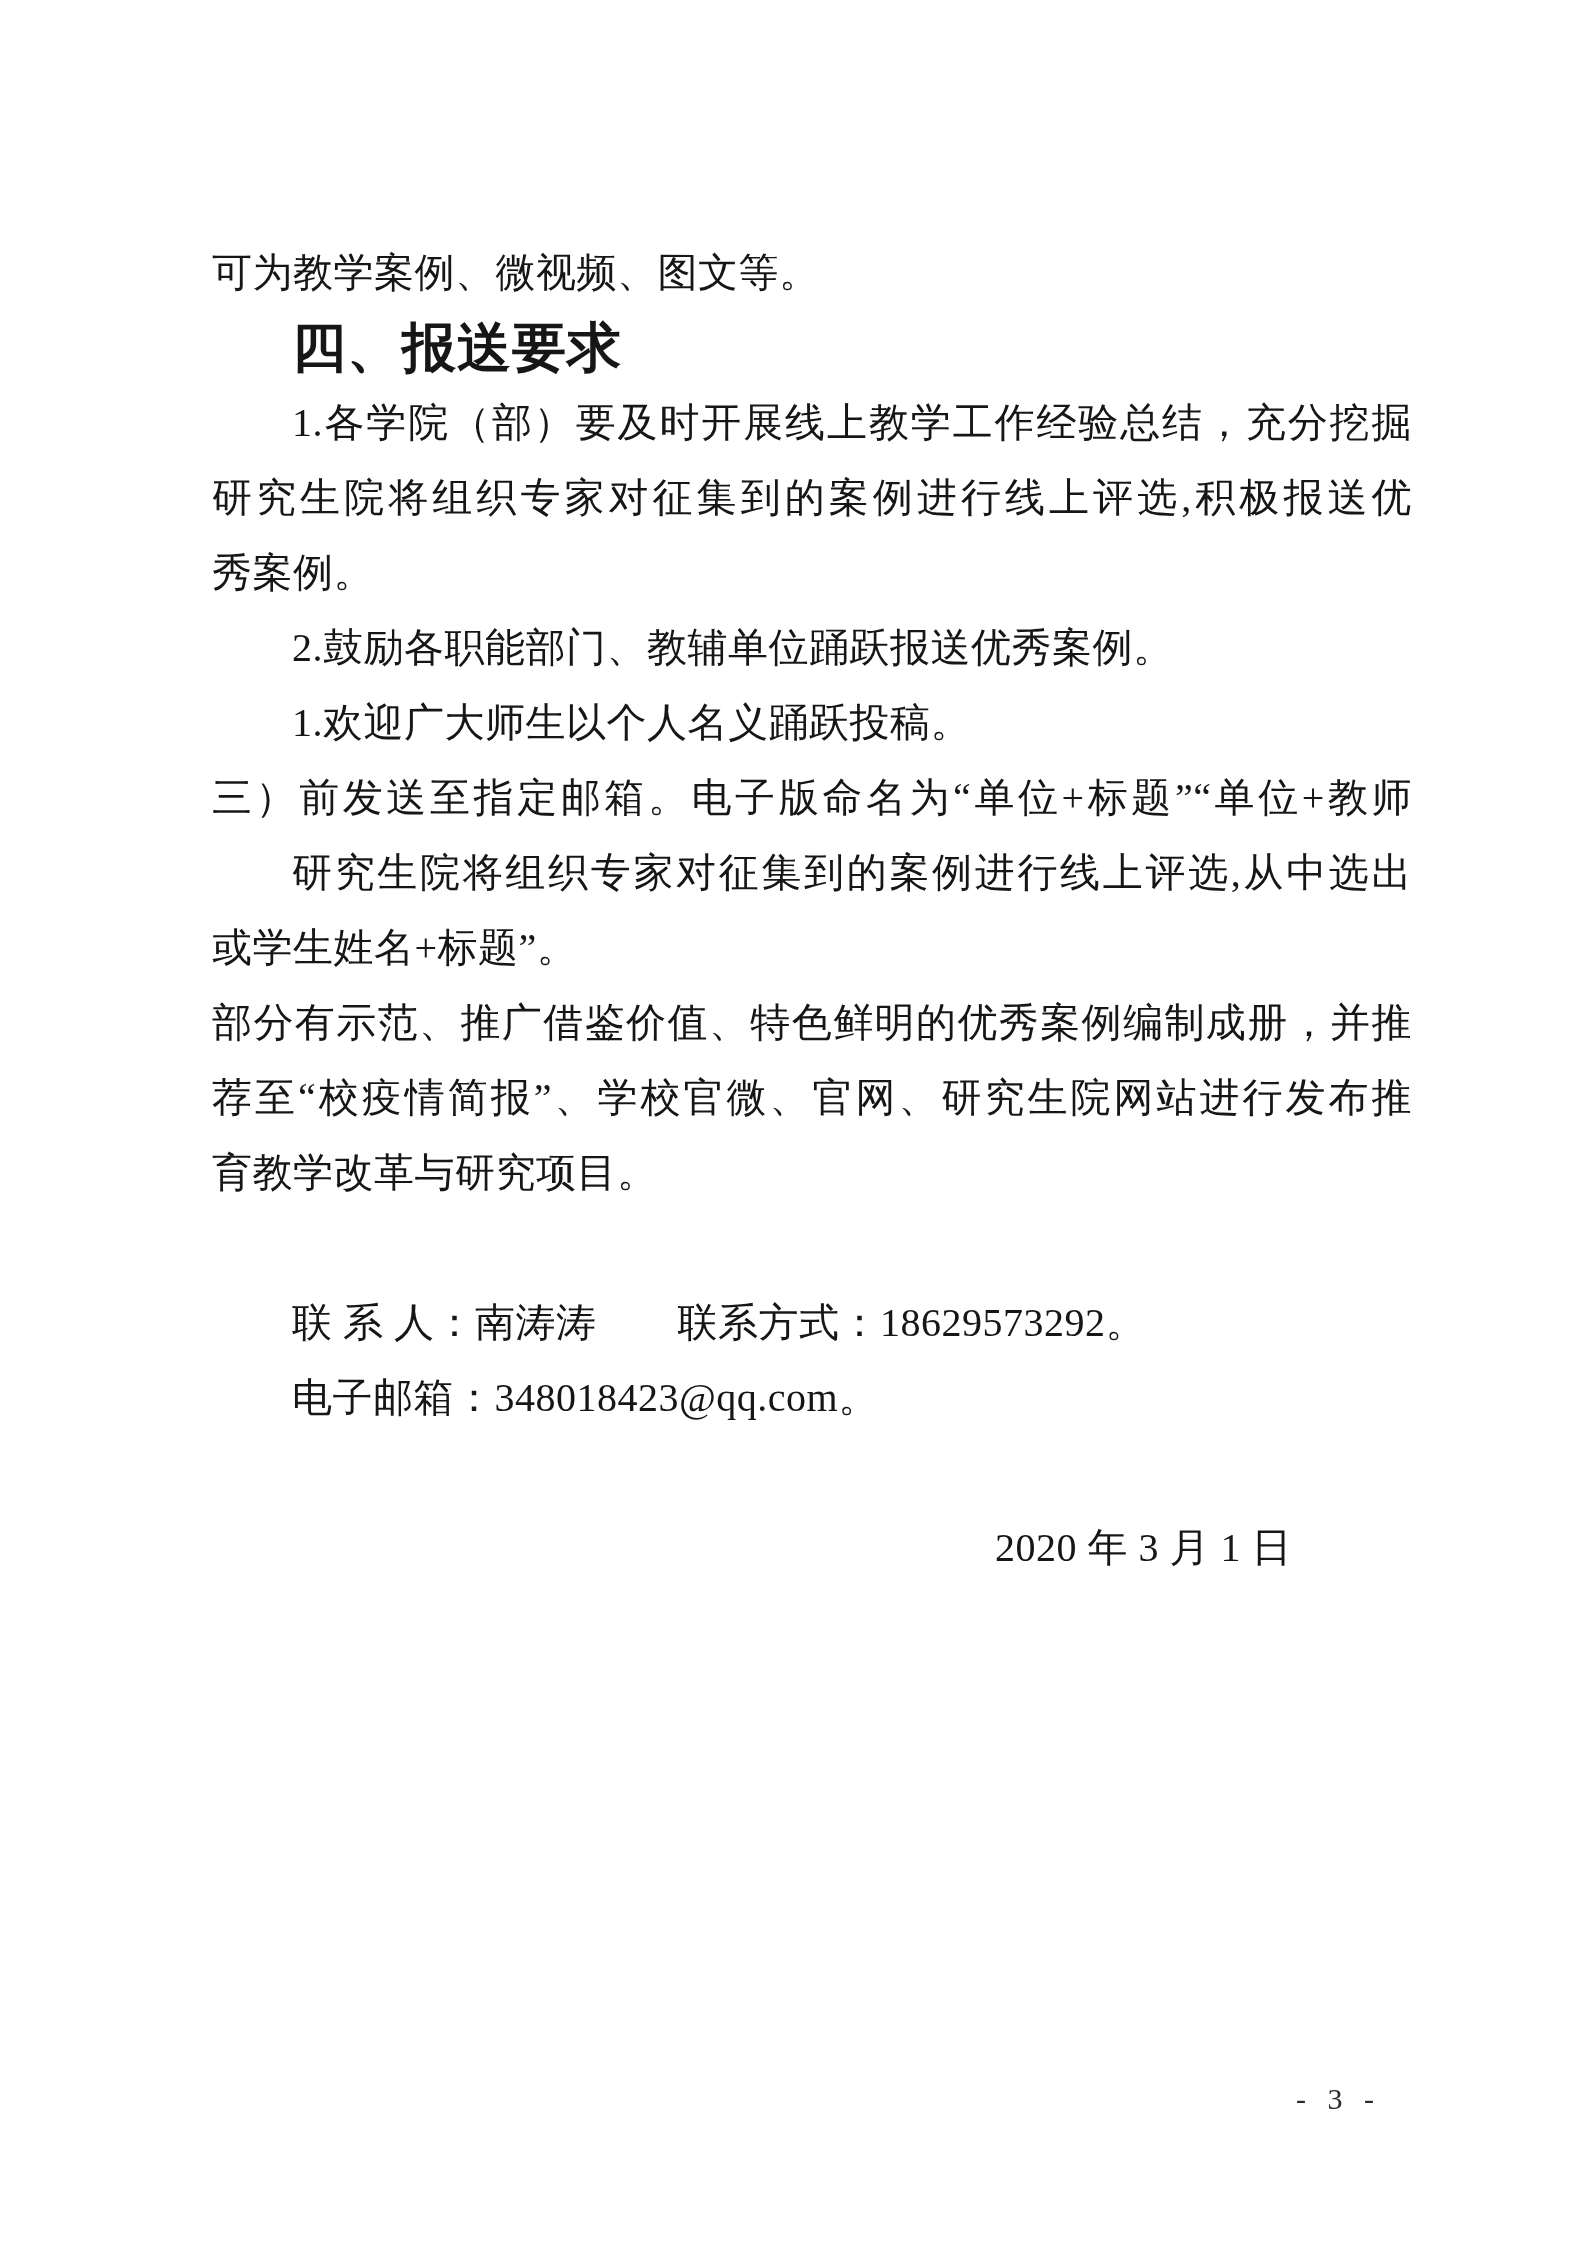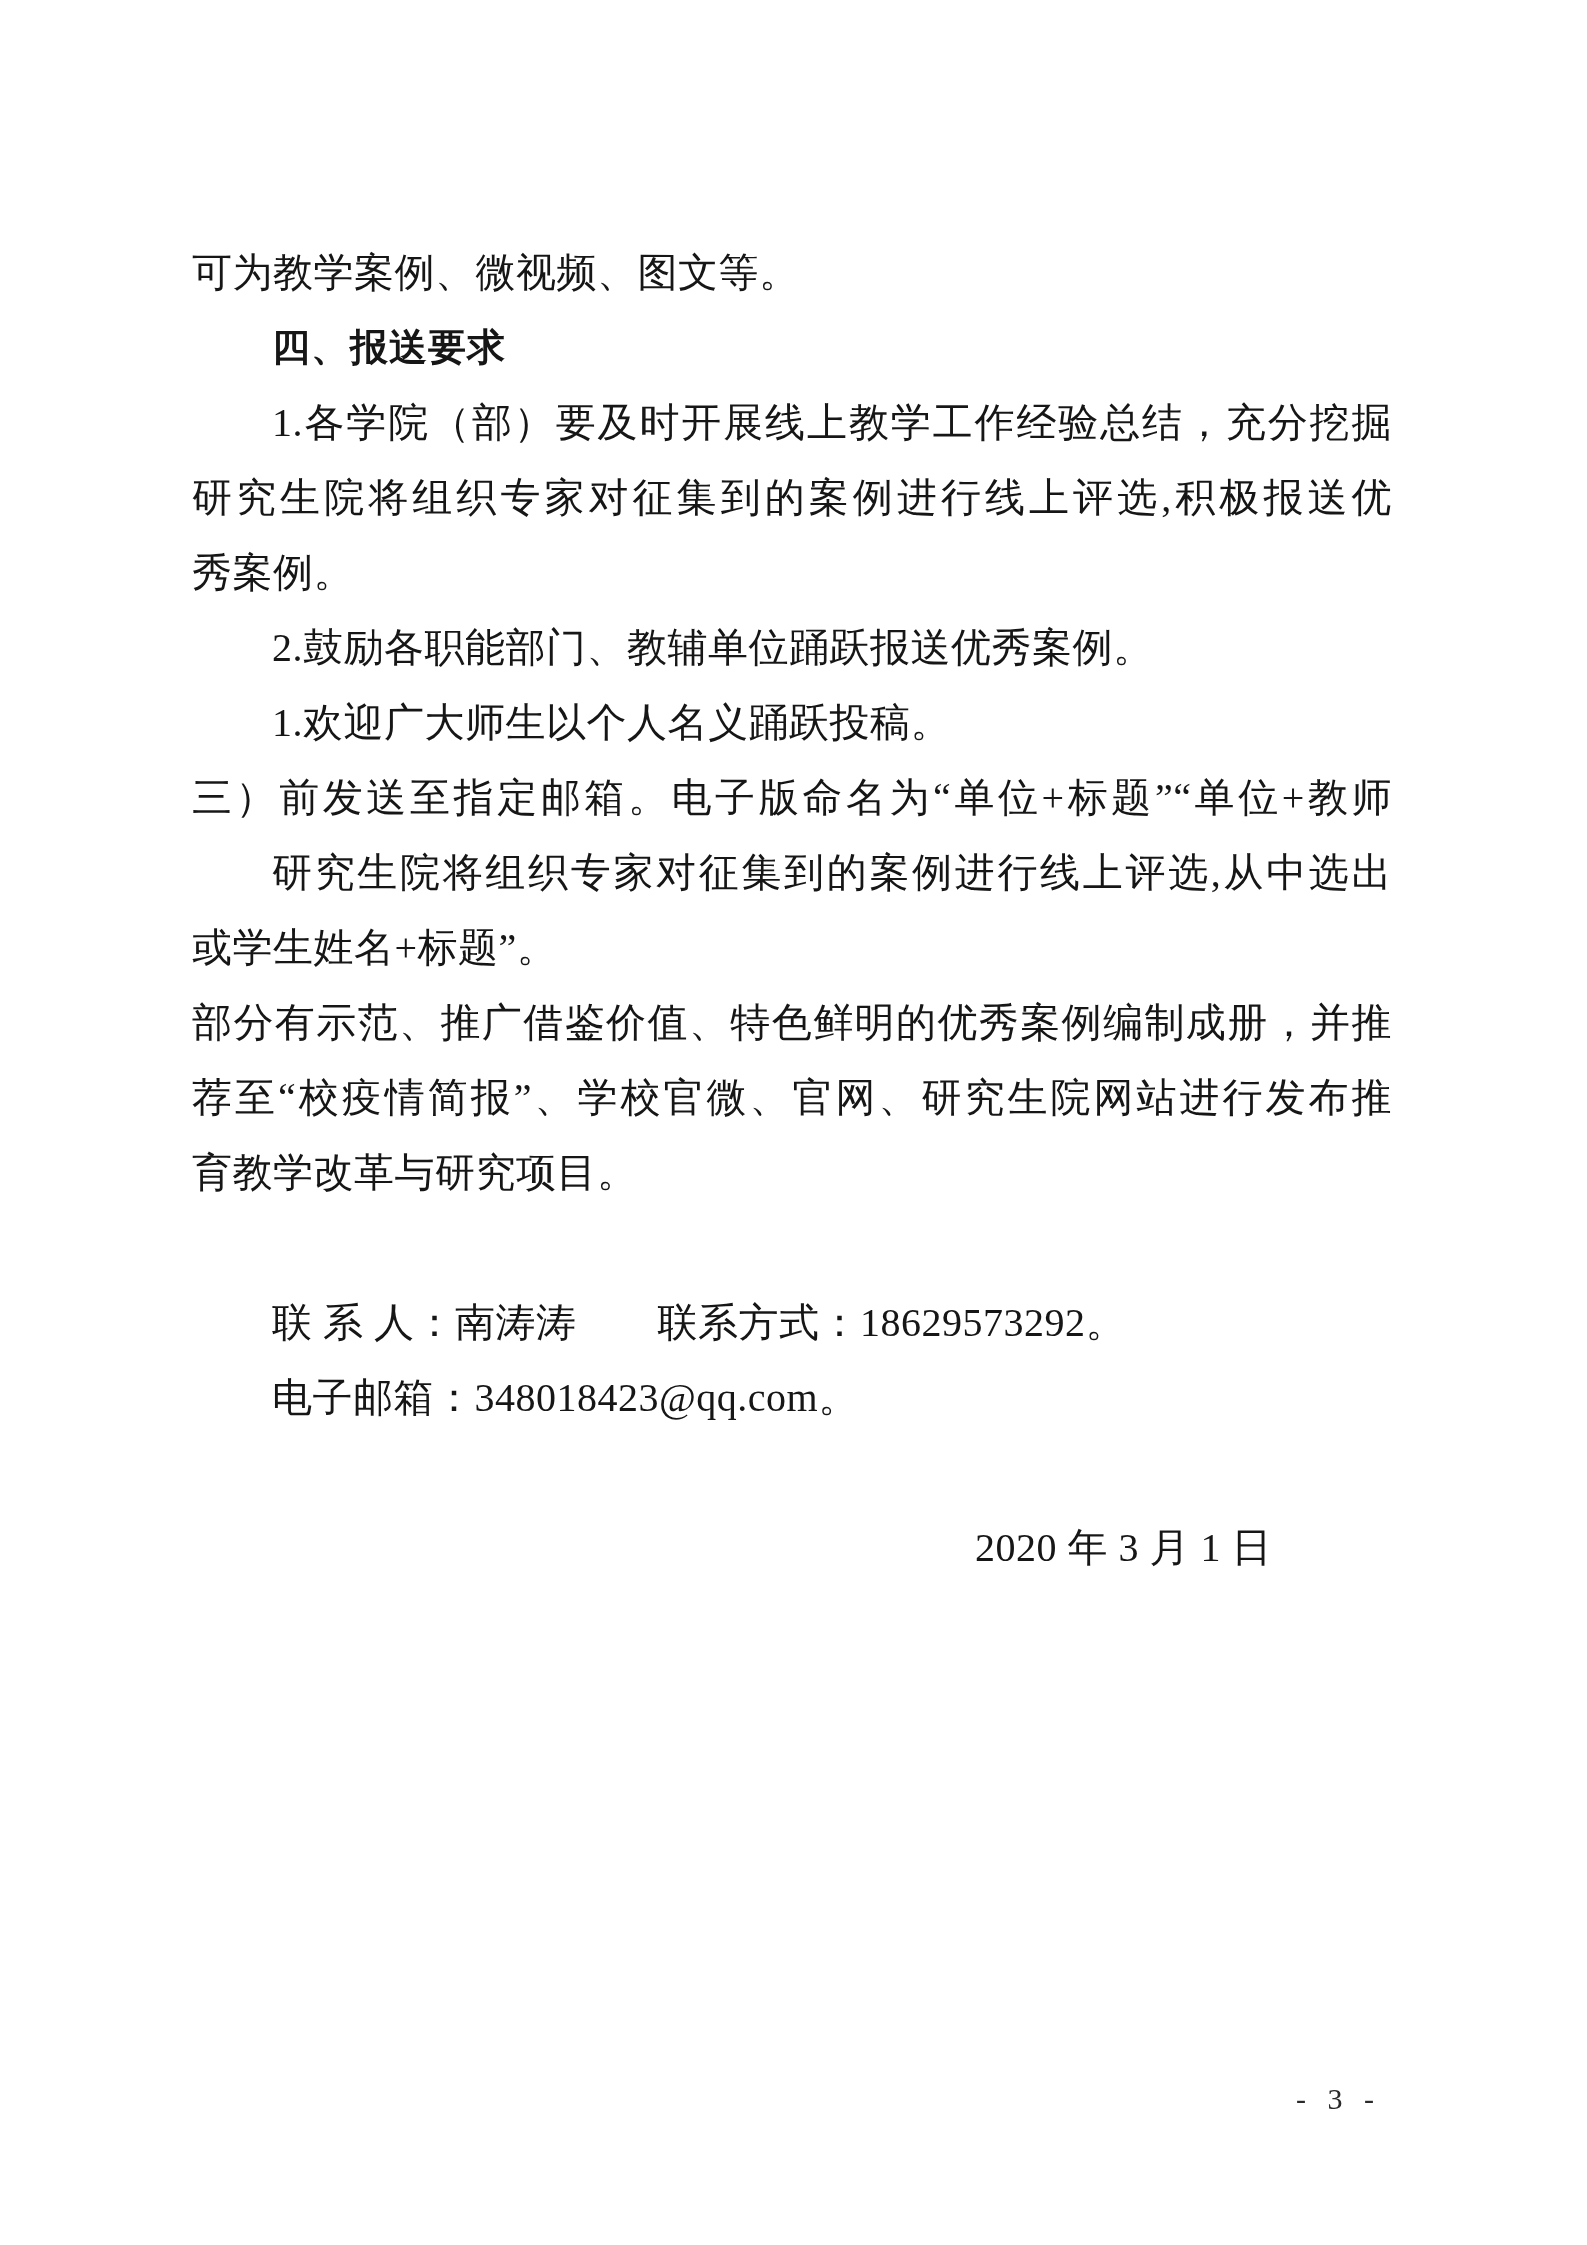--- a/index.html
+++ b/index.html
@@ -10,40 +10,40 @@
     overflow:hidden;
     font-family:"Liberation Serif","DejaVu Serif",serif;
     color:#161616;
   }
   .page {
     position:absolute; inset:0;
     background:#ffffff;
   }
   .content {
     position:absolute;
-    left:192px; top:235px;
+    left:212px; top:235px;
     width:1200px;
   }
   .line {
     height:75px;
     line-height:75px;
     font-size:40px;
     white-space:pre;
     letter-spacing:0.5px;
   }
   .line.fill {
     white-space:normal;
     text-align:justify;
     text-align-last:justify;
   }
   .line.indent { text-indent:80px; }
   .line.heading {
     font-family:"Liberation Sans","DejaVu Sans",sans-serif;
     font-weight:700;
-    font-size:38px;
+    font-size:54px;
     text-indent:80px;
     letter-spacing:1px;
   }
   .line.blank { }
   .sig-org  { margin-left:713px; }
   .sig-date { margin-left:783px; }
   .footer {
     position:absolute;
     left:1296px; top:2082px;
     font-size:30px;

